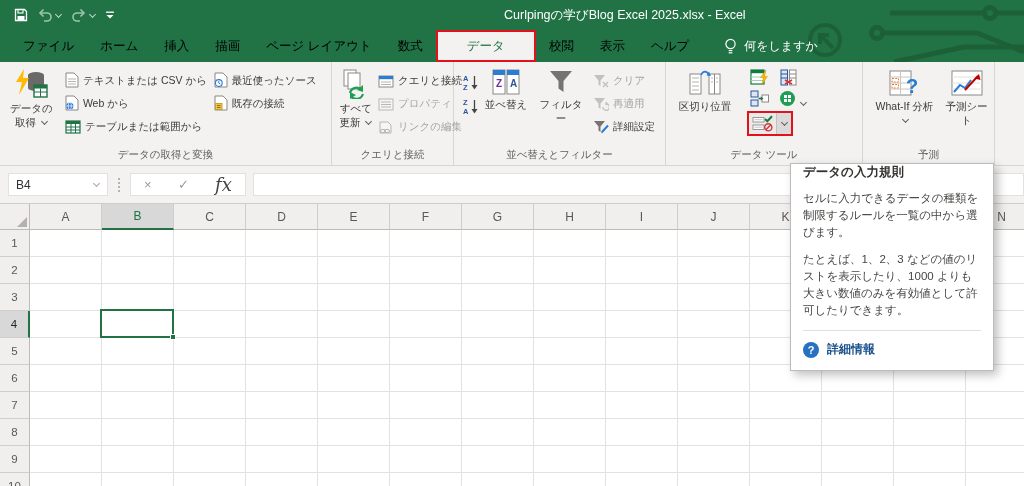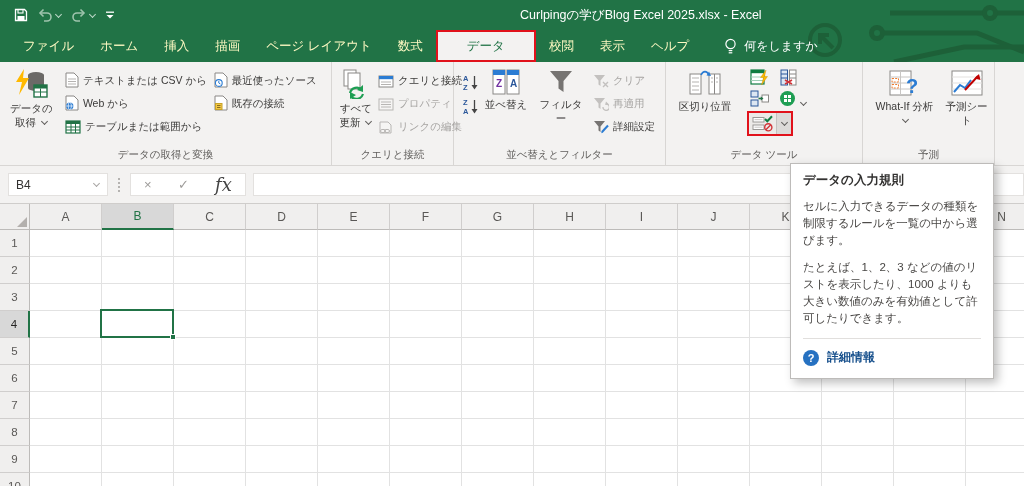--- a/index.html
+++ b/index.html
@@ -5,23 +5,23 @@
   *{box-sizing:border-box;margin:0;padding:0}
   html,body{width:1024px;height:486px;overflow:hidden}
   body{font-family:"Liberation Sans",sans-serif;background:#fff;position:relative;font-size:12px;color:#3b3a39}
 
   
   #header{position:relative;background:#217346}
   #deco{position:absolute;top:0;right:0;z-index:0;pointer-events:none}
   #titlebar{position:relative;height:30px;display:flex;align-items:center;z-index:1}
   .qat{display:flex;align-items:center;gap:9px;padding-left:14px}
   .qat .btn{display:flex;align-items:center;gap:2px}
-  .win-title{position:absolute;left:300px;width:724px;text-align:left;padding-left:220px;color:#fff;font-size:12.5px;white-space:nowrap}
+  .win-title{position:absolute;left:284px;width:724px;text-align:left;padding-left:220px;color:#fff;font-size:12.5px;white-space:nowrap}
   #tabrow{position:relative;display:flex;align-items:stretch;height:32px;padding-left:10px;z-index:1}
-  .tab{display:flex;align-items:center;padding:0 13px;color:#fef9c3;font-size:12.5px;cursor:default;white-space:nowrap}
+  .tab{display:flex;align-items:center;padding:0 13px;color:#000000;font-size:12.5px;cursor:default;white-space:nowrap}
   .tab.selected{background:#f3f2f1;color:#217346;border:2px solid #e1121b;padding:0 29px}
   .tellme{display:flex;align-items:center;gap:7px;color:#fff;font-size:12px;margin-left:14px;padding:0 8px}
 
   
   .chev{width:7px;height:7px;display:inline-block;position:relative;flex:0 0 auto}
   .chev::after{content:"";position:absolute;left:1px;top:0;width:4px;height:4px;border-right:1.4px solid #605e5c;border-bottom:1.4px solid #605e5c;transform:rotate(45deg)}
   .chev.light::after{border-color:#bcd8c8}
   .chev.dim::after{border-color:#a8a6a4}
 
   
@@ -63,21 +63,21 @@
   .row-h{width:30px;height:27px;border-bottom:1px solid #d0cecd;border-right:1px solid #bdbbb9;display:flex;align-items:center;justify-content:center;font-size:11.5px;color:#5a5856;background:#f0efee}
   .row-h.sel{background:#d8d8d8;color:#262524;border-right:2px solid #217346}
   .cells{position:absolute;left:30px;top:26px;right:0;bottom:0;
     background-image:
       repeating-linear-gradient(to right,transparent 0 71px,#e2e2e2 71px 72px),
       repeating-linear-gradient(to bottom,transparent 0 26px,#e2e2e2 26px 27px)}
   .selbox{position:absolute;left:100px;top:105px;width:74px;height:29px;border:2px solid #217346;background:transparent}
   .handle{position:absolute;right:-4px;bottom:-4px;width:6px;height:6px;background:#217346;border:1px solid #fff}
 
   
-  #tooltip{position:absolute;left:790px;top:163px;width:204px;background:#fff;border:1px solid #bdbbb9;box-shadow:4px 4px 9px rgba(0,0,0,.25);padding:8px 12px 12px;z-index:50}
+  #tooltip{position:absolute;left:790px;top:163px;width:204px;background:#fff;border:1px solid #bdbbb9;box-shadow:4px 4px 9px rgba(0,0,0,.25);padding:0 12px 12px;z-index:50}
   .tt-title{font-size:12.5px;font-weight:bold;color:#323130;margin-bottom:9px}
   .tt-body{font-size:11.5px;color:#484644;line-height:1.48;margin-bottom:10px}
   .tt-divider{border-top:1px solid #e1dfdd;margin:11px 0 10px}
   .tt-link{display:flex;align-items:center;gap:8px;cursor:pointer}
   .q-icon{width:16px;height:16px;border-radius:50%;background:#2671c1;color:#fff;font-size:11px;font-weight:bold;display:flex;align-items:center;justify-content:center;flex:0 0 auto}
   .tt-link-label{font-size:12px;font-weight:bold;color:#17508c}
 </style>
 </head>
 <body>
 

